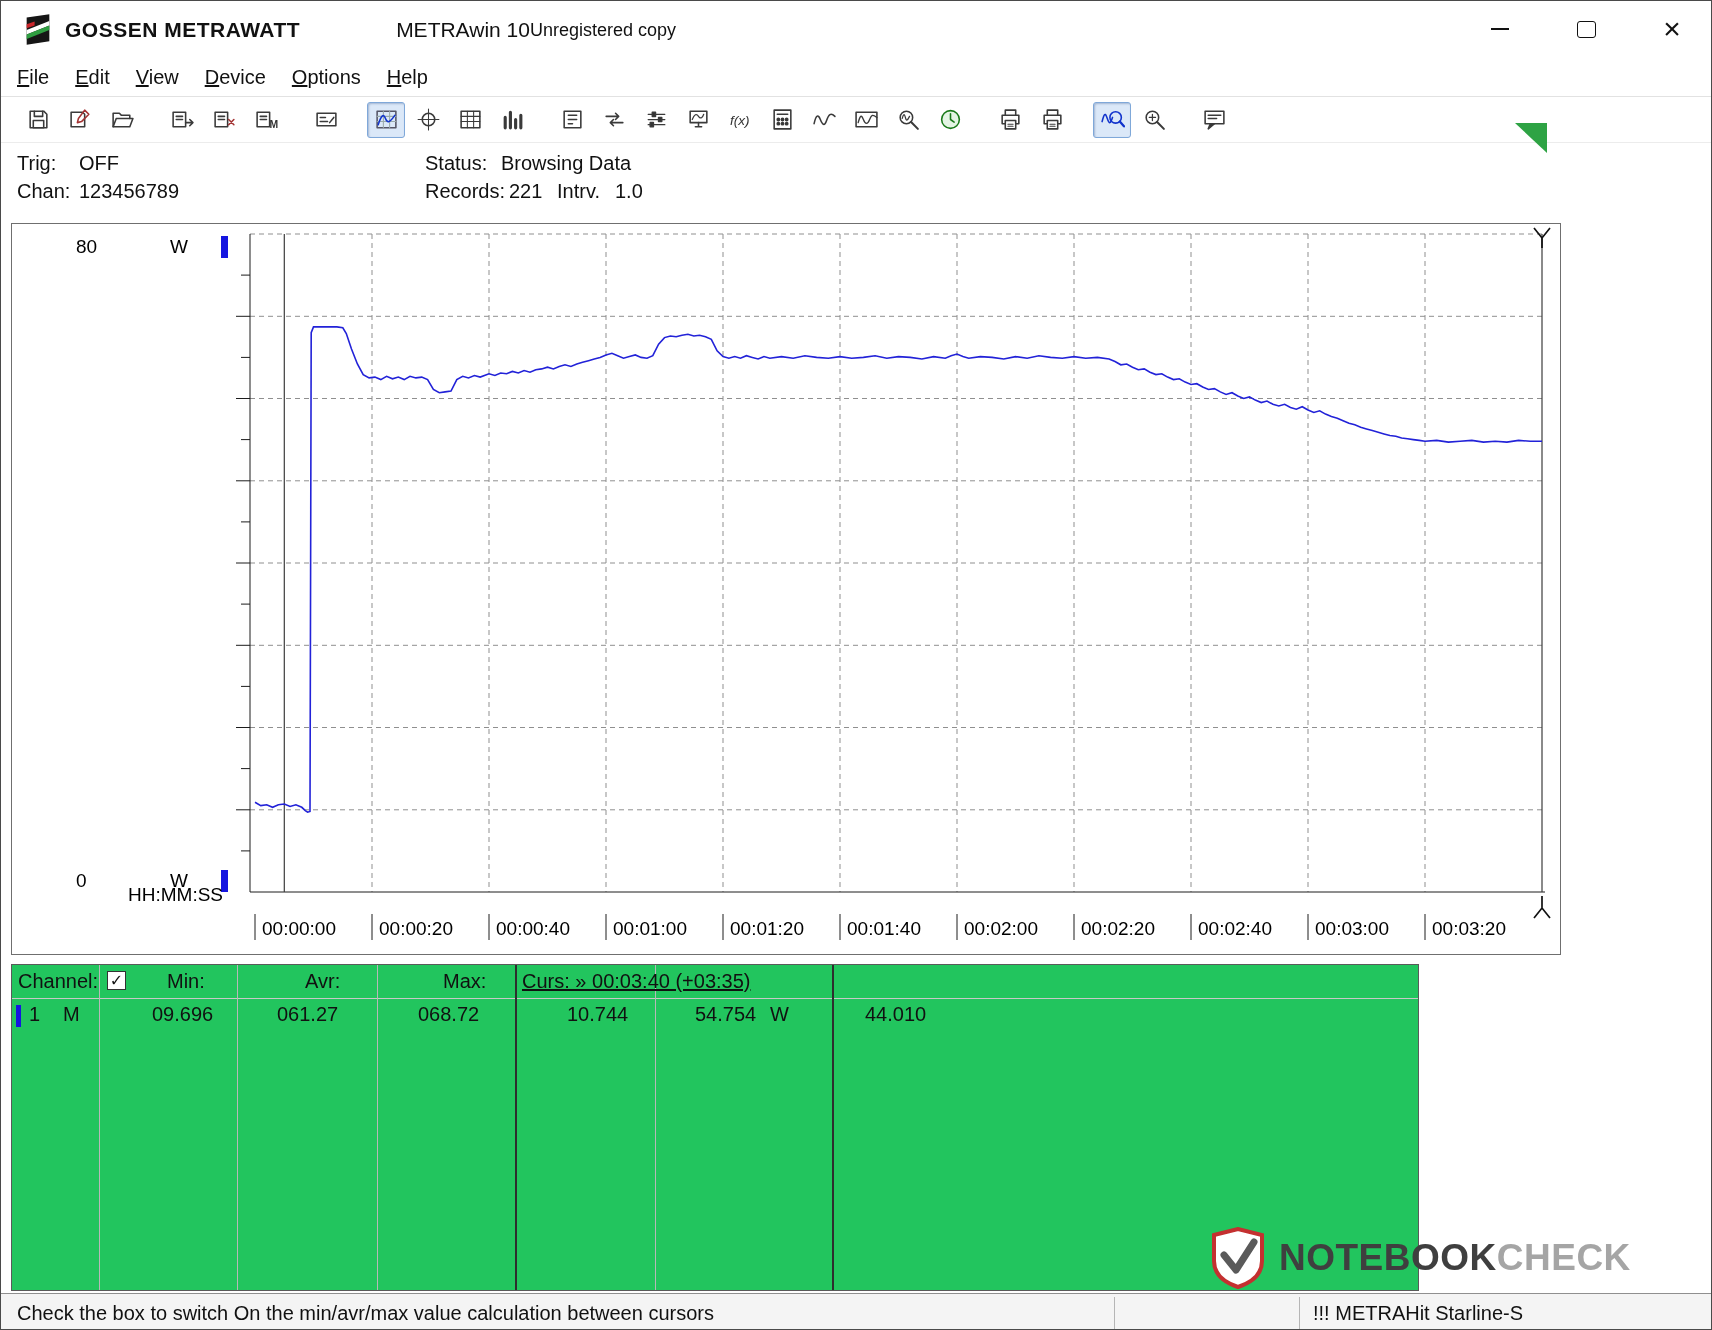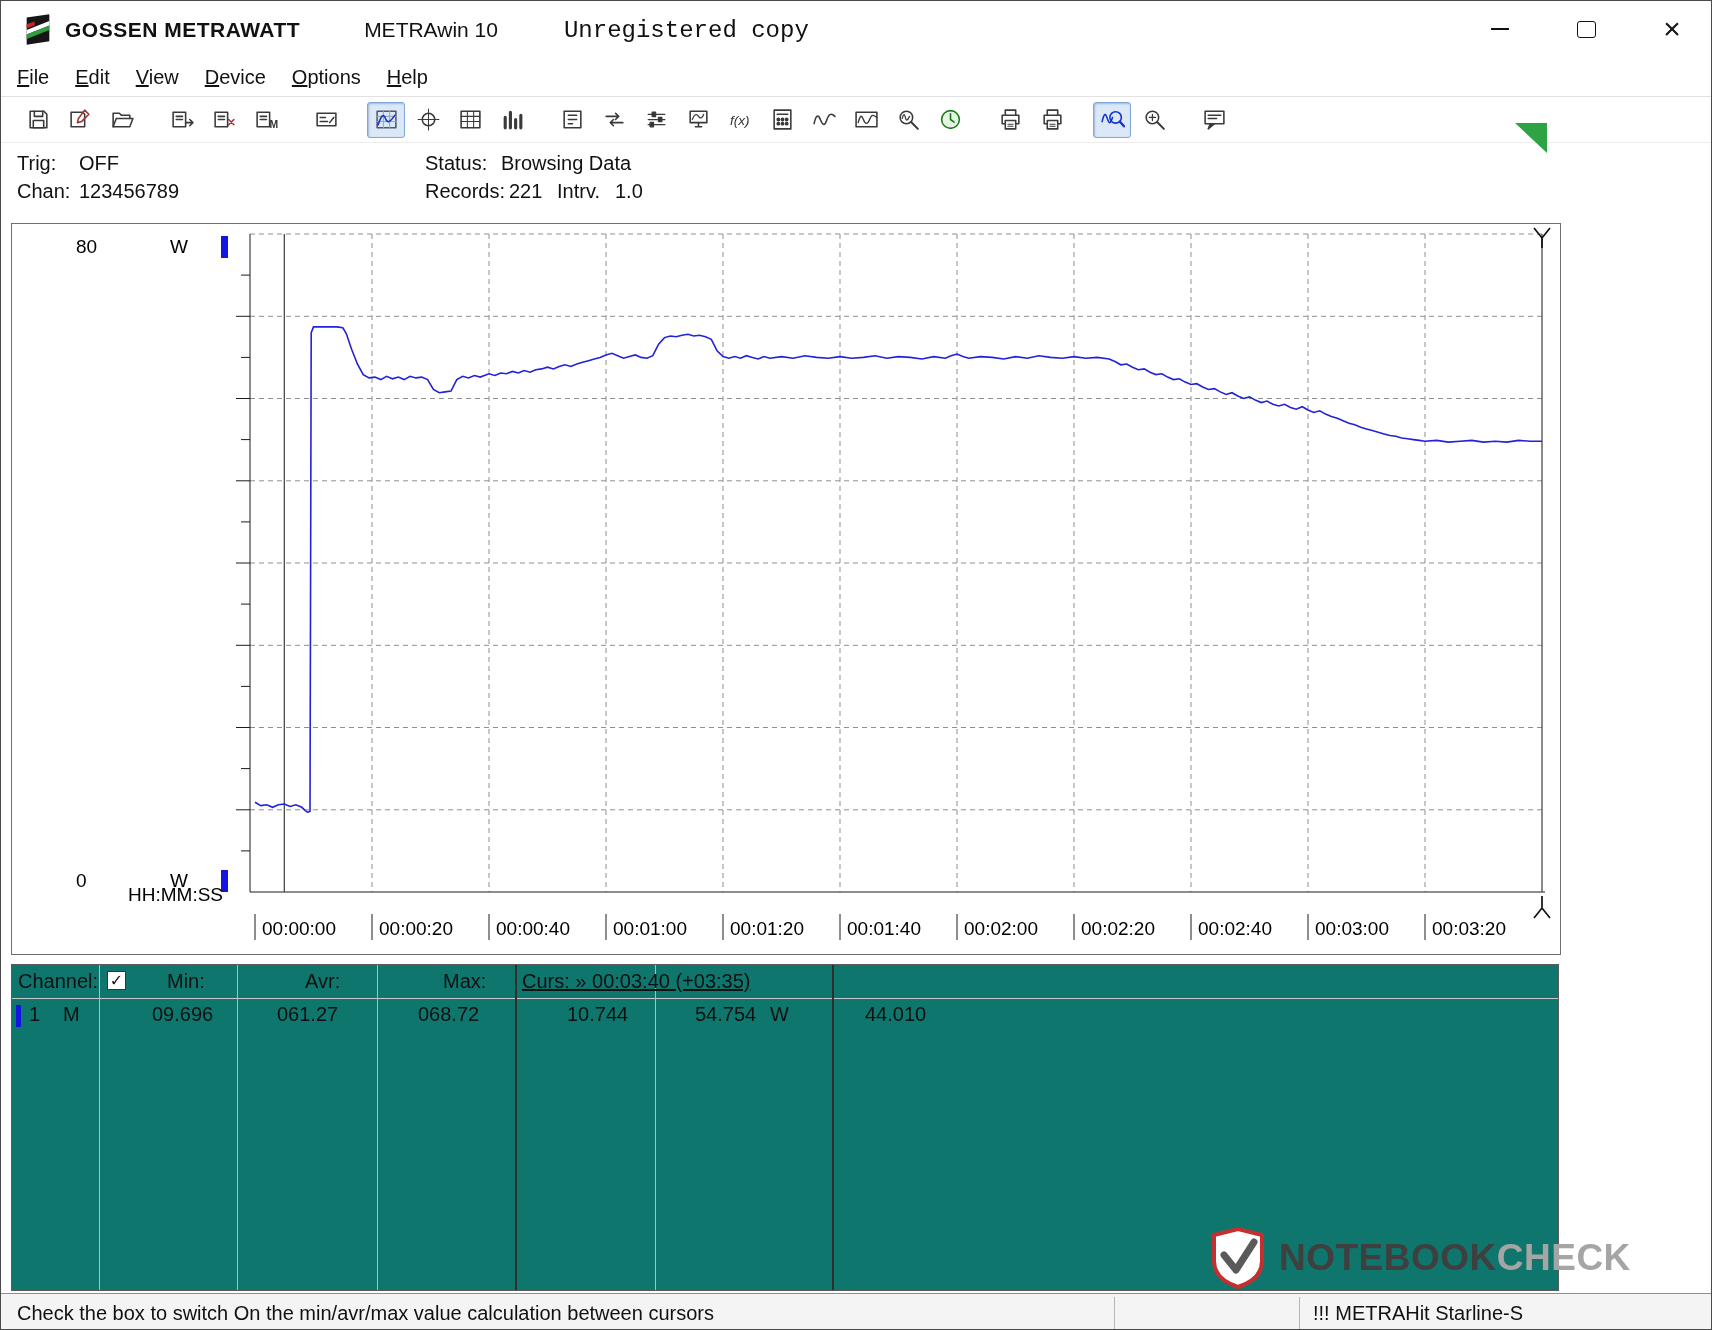--- a/index.html
+++ b/index.html
@@ -5,22 +5,22 @@
   html,body{margin:0;padding:0;background:#e8e8e8;}
   #app{
     position:relative;width:1712px;height:1330px;background:#ffffff;
     border:1px solid #4a4a4a;box-sizing:border-box;overflow:hidden;
     font-family:"Liberation Sans","DejaVu Sans",sans-serif;color:#111;
   }
   
   .titlebar{position:absolute;left:0;top:0;width:100%;height:58px;display:flex;align-items:center;background:#fff;}
   .applogo{margin-left:22px;width:30px;height:34px;flex:0 0 auto;}
   .brand{margin-left:12px;font-size:21px;font-weight:bold;letter-spacing:.5px;}
-  .apptitle{margin-left:64px;font-size:21px;text-align:center;}
-  .license{margin-left:66px;font-size:24px;font-family:Liberation Mono, monospace;}
+  .apptitle{margin-left:96px;font-size:21px;text-align:center;}
+  .license{font-size:18px;}
   .winbtns{position:absolute;right:16px;top:8px;display:flex;gap:40px;}
   .winbtn{width:46px;height:40px;display:flex;align-items:center;justify-content:center;cursor:default;}
   .glyph-min{width:18px;height:2px;background:#111;}
   .glyph-max{width:17px;height:15px;border:1.8px solid #111;border-radius:3px;}
   .glyph-close{font-size:30px;line-height:30px;color:#111;}
   
   .menubar{position:absolute;left:0;top:58px;width:100%;height:38px;display:flex;align-items:center;padding-left:16px;box-sizing:border-box;border-bottom:1px solid #e2e2e2;font-size:20px;}
   .menu-item{margin-right:26px;cursor:default;}
   .menu-item u{text-decoration:underline;}
   
@@ -39,21 +39,21 @@
   .ax-label{position:absolute;font-size:19px;color:#000;white-space:nowrap;}
   .y-val{width:40px;text-align:left;}
   .blue-tick{position:absolute;width:7px;height:22px;background:#1515e0;}
   .grid{stroke:#8f8f8f;stroke-width:1;stroke-dasharray:5 4;}
   .axis{stroke:#1c1c1c;stroke-width:1;}
   .mtick{stroke:#1c1c1c;stroke-width:1;}
   .cursorline{stroke:#3c3c3c;stroke-width:1.2;}
   .trace{fill:none;stroke-width:1.6;}
   .handle{stroke:#111;fill:none;stroke-width:1.7;}
   
-  .rtable{position:absolute;left:10px;top:963px;width:1548px;height:327px;border:1px solid #5a5a5a;box-sizing:border-box;background:#0f766e;font-size:20px;}
+  .rtable{position:absolute;left:10px;top:963px;width:1408px;height:327px;border:1px solid #5a5a5a;box-sizing:border-box;background:#22c55e;font-size:20px;}
   .rt{position:absolute;white-space:pre;}
   .rt-hline{position:absolute;left:0;top:33px;width:100%;height:1px;background:#c8c8c8;}
   .colsep{position:absolute;top:0;bottom:0;width:1px;background:#b8b8b8;}
   .colsep.dark{width:2px;background:#2e2e2e;}
   .checkbox{position:absolute;left:95px;top:6px;width:19px;height:19px;border:1.5px solid #333;background:#fff;display:flex;align-items:center;justify-content:center;font-size:16px;font-weight:bold;color:#111;box-sizing:border-box;}
   .chan-mark{position:absolute;left:4px;top:40px;width:5px;height:22px;background:#1515e0;}
   
   .statusbar{position:absolute;left:0;top:1292px;width:100%;height:38px;background:#f4f4f4;border-top:1px solid #8f8f8f;font-size:20px;}
   .sb{position:absolute;top:0;height:100%;display:flex;align-items:center;}
   .sb-sep{position:absolute;top:3px;bottom:3px;width:1px;background:#b5b5b5;}

